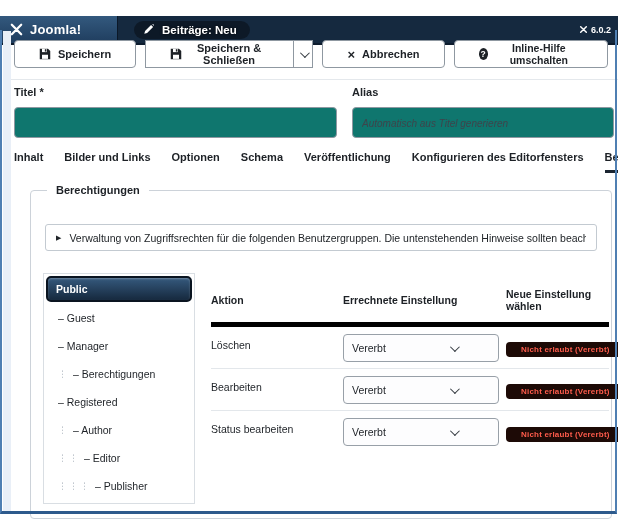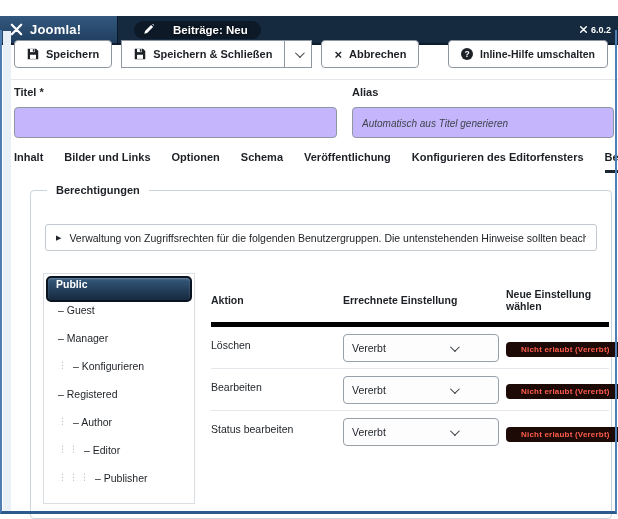--- a/index.html
+++ b/index.html
@@ -20,41 +20,41 @@
     margin-top:16px;
   }
   .logo-block {
     width:118px; height:100%;
     background:linear-gradient(180deg,#33597e 0%,#1f3d5e 100%);
     border-right:1px solid #0b1828;
     display:flex; align-items:center; gap:6px; padding-left:9px;
   }
   .logo-text { color:#fff; font-size:13px; font-weight:bold; letter-spacing:.2px; }
   .page-heading {
-    margin-left:16px; display:flex; align-items:center; gap:19px;
+    margin-left:16px; display:flex; align-items:center; gap:8px;
     background:rgba(0,0,0,.38); border-radius:11px; padding:3px 13px 3px 9px;
   }
   .page-heading span { color:#fff; font-size:11.5px; font-weight:bold; text-shadow:0 0 3px rgba(0,0,0,.8); }
   .version { margin-left:auto; margin-right:7px; display:flex; align-items:center; gap:3px;
     color:#fff; font-size:9px; font-weight:bold; }
 
   
   .gutter { position:absolute; left:3px; top:31px; width:8px; height:480px; background:#e9eff7; z-index:0; }
   .outline {
     position:absolute; left:0; top:30px; width:617px; height:484px; z-index:6;
     border-left:2px solid #4f7fb2; border-right:2px solid #4f7fb2;
     border-bottom:3px solid #2d5a8c; pointer-events:none;
   }
 
   
   .toolbar { position:absolute; top:40px; left:14px; width:594px; display:flex; gap:9px; align-items:center; z-index:2; }
   .btn {
     height:28px; display:inline-flex; align-items:center; gap:7px;
     background:#fff; border:1px solid #8f98a1; border-radius:4px;
-    padding:0 12px; font-size:11px; font-weight:600; color:#1d2126; cursor:pointer;
+    padding:0 24px; font-size:11px; font-weight:600; color:#1d2126; cursor:pointer;
     font-family:"Liberation Sans", sans-serif;
   }
   .split { display:inline-flex; border:1px solid #8f98a1; border-radius:0; height:28px; overflow:hidden; background:#fff; }
   .split .btn { border:none; border-radius:0; height:26px; }
   .split .caret-seg {
     width:27px; display:flex; align-items:center; justify-content:center;
     border-left:1px solid #8f98a1; cursor:pointer; background:#fff;
   }
   .chev { width:7px; height:7px; border-right:1.8px solid #343a40; border-bottom:1.8px solid #343a40;
     transform:rotate(45deg) translateY(-2px); display:inline-block; }
@@ -64,21 +64,21 @@
     font-size:8.5px; font-weight:bold; display:flex; align-items:center; justify-content:center; }
   .toolbar-rule { position:absolute; top:79px; left:11px; width:607px; border-top:1px solid #e4e8ec; }
 
   
   .form-row { position:absolute; top:86px; left:0; width:618px; z-index:1; }
   .field-label { font-size:11px; font-weight:600; color:#212529; }
   .titel-group { position:absolute; left:14px; top:0; width:323px; }
   .alias-group { position:absolute; left:352px; top:0; width:262px; }
   .text-input {
     margin-top:9px; width:100%; height:31px; border:1px solid #8f98a1; border-radius:4px;
-    padding:0 9px; font-size:11px; font-family:"Liberation Sans", sans-serif; background:#c4b5fd;
+    padding:0 9px; font-size:11px; font-family:"Liberation Sans", sans-serif; background:#0f766e;
   }
   .text-input::placeholder { font-style:italic; color:#3e444b; font-size:10px; opacity:1; }
 
   
   .tabs { position:absolute; top:151px; left:14px; display:flex; gap:21px; font-size:11px; z-index:1; }
   .tab { color:#1d2126; font-weight:600; padding-bottom:7px; cursor:pointer; white-space:nowrap; }
   .tab.active { font-weight:bold; border-bottom:3px solid #1b2531; }
 
   
   .fieldset {
@@ -96,21 +96,21 @@
   }
   .notice .marker { font-size:7px; color:#212529; }
   .notice .n-text { font-size:10.5px; color:#212529; white-space:nowrap; overflow:hidden; }
 
   
   .groups {
     position:absolute; left:12px; top:82px; width:152px; height:231px;
     border:1px solid #d9dee3; background:#fff; padding-top:2px;
   }
   .group-item {
-    height:28px; display:flex; align-items:flex-start; gap:4px; padding-left:14px;
+    height:28px; display:flex; align-items:center; gap:4px; padding-left:14px;
     font-size:10.5px; color:#1d2126; cursor:pointer;
   }
   .group-item .dots { color:#aab3bd; font-size:9px; letter-spacing:2px; }
   .group-item.active {
     margin:0 2px 2px 2px; height:26px; padding-left:8px;
     background:linear-gradient(180deg,#35597d 0%,#16293e 100%);
     border:2px solid #0a1420; border-radius:5px;
     box-shadow:inset 0 1px 2px rgba(255,255,255,.28);
     color:#fff; font-weight:bold;
   }
@@ -246,21 +246,21 @@
       <span>Public</span>
     </div>
     <div class="group-item">
       <span>– Guest</span>
     </div>
     <div class="group-item">
       <span>– Manager</span>
     </div>
     <div class="group-item">
       <span class="dots">⋮</span>
-      <span>– Konfigurieren</span>
+      <span>– Berechtigungen</span>
     </div>
     <div class="group-item">
       <span>– Registered</span>
     </div>
     <div class="group-item">
       <span class="dots">⋮</span>
       <span>– Author</span>
     </div>
     <div class="group-item">
       <span class="dots">⋮⋮</span>

